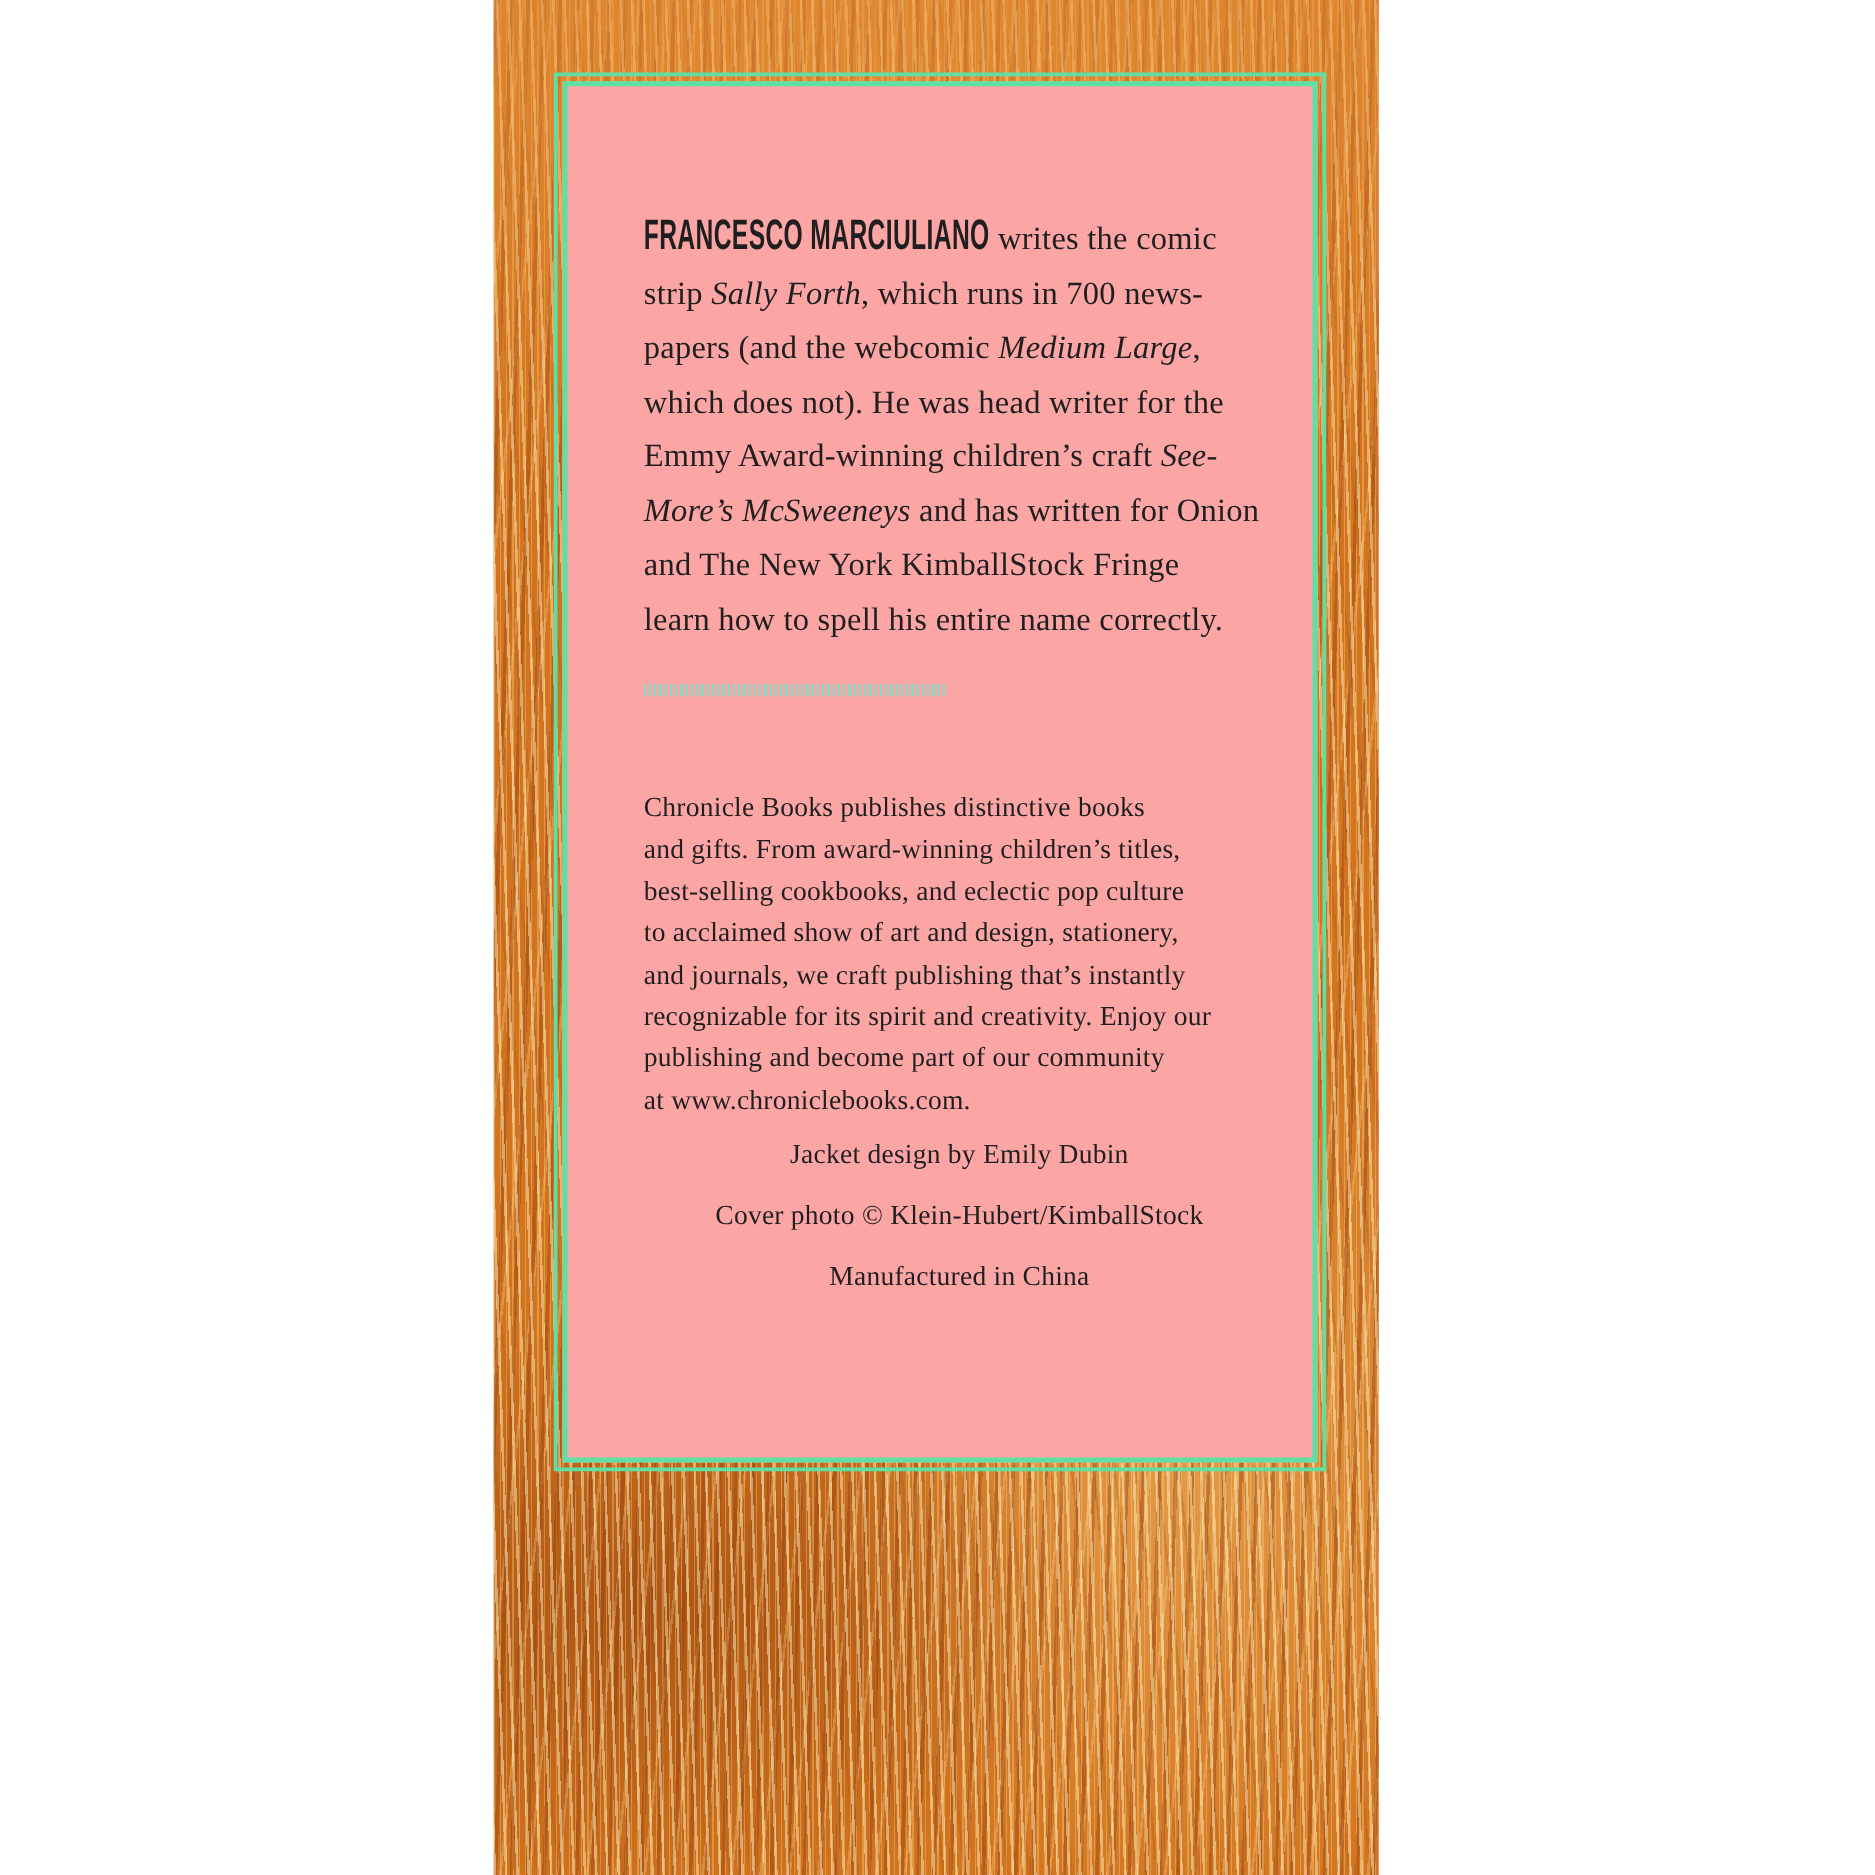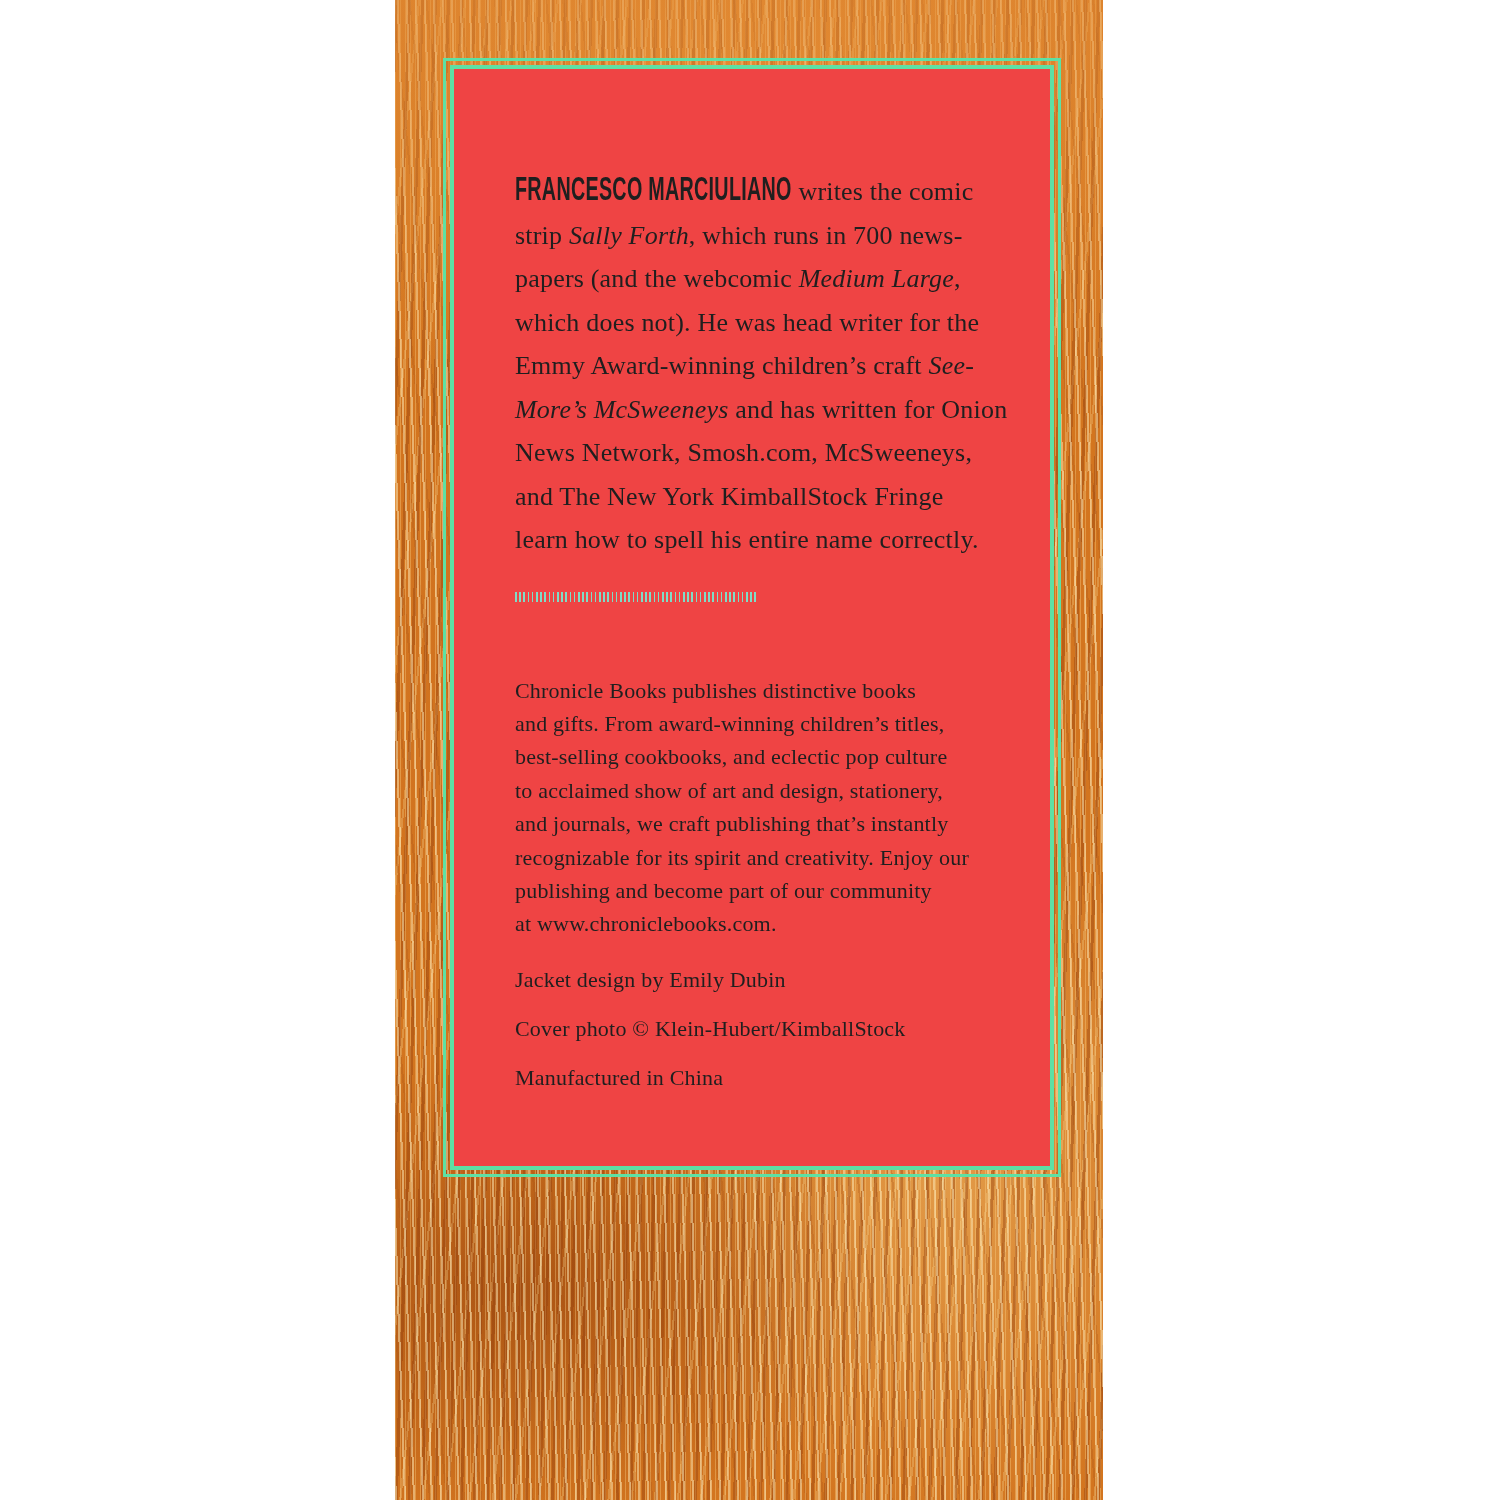--- a/index.html
+++ b/index.html
@@ -38,21 +38,21 @@
     width: 618px; height: 1119px;
     box-sizing: border-box;
     border: 3px solid var(--accent);
     padding: 4px;
     background: transparent;
   }
   .panel-inner {
     box-sizing: border-box;
     width: 100%; height: 100%;
     border: 4px solid var(--accent);
-    background: #ef4444;
+    background: #fca5a5;
   }
   .content {
     box-sizing: border-box;
     width: 100%; height: 100%;
     padding: 98px 30px 0 61px;
     color: #1f1f1f;
   }
 
   
   .bio .line {
@@ -83,21 +83,21 @@
     margin-top: 30px;
     width: 243px;
     height: 10px;
     background-image: repeating-linear-gradient(90deg,
       var(--divider) 0px, var(--divider) 1.7px,
       transparent 1.7px, transparent 4.2px);
   }
 
   .blurb { margin-top: 72px; }
 
-  .credits { margin-top: 22px; }
+  .credits { margin-top: 10px; text-align: center; }
   .credit {
     margin: 0 0 16px 0;
     font-size: 22px;
     line-height: 33px;
     white-space: nowrap;
     letter-spacing: 0.2px;
   }
 </style>
 </head>
 <body>
@@ -110,21 +110,20 @@
     <div class="panel-inner">
       <div class="content">
 
         <div class="bio">
             <div class="line"><span class="hc" style="margin-right: -200.34px;">FRANCESCO MARCIULIANO</span><span> writes the comic</span></div>
             <div class="line"><span>strip </span><span class="i">Sally Forth</span><span>, which runs in 700 news-</span></div>
             <div class="line"><span>papers (and the webcomic </span><span class="i">Medium Large</span><span>,</span></div>
             <div class="line"><span>which does not). He was head writer for the</span></div>
             <div class="line"><span>Emmy Award-winning children’s craft </span><span class="i">See-</span></div>
             <div class="line"><span class="i">More’s McSweeneys</span><span> and has written for Onion</span></div>
-            <div class="line"><span>News Network, Smosh.com, McSweeneys,</span></div>
             <div class="line"><span>and The New York KimballStock Fringe</span></div>
             <div class="line"><span>learn how to spell his entire name correctly.</span></div>
           </div>
 
         <div class="divider"></div>
 
         <div class="blurb">
             <div class="line"><span>Chronicle Books publishes distinctive books</span></div>
             <div class="line"><span>and gifts. From award-winning children’s titles,</span></div>
             <div class="line"><span>best-selling cookbooks, and eclectic pop culture</span></div>

